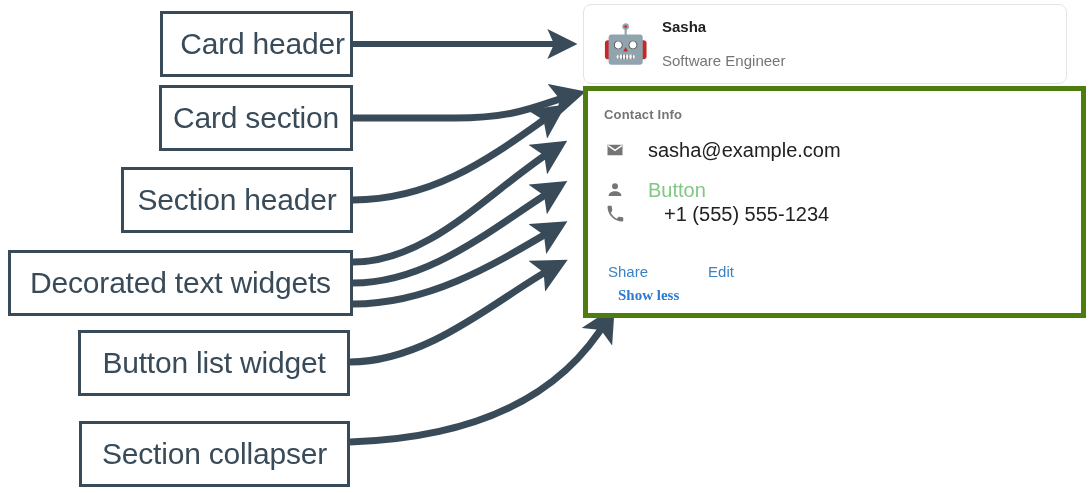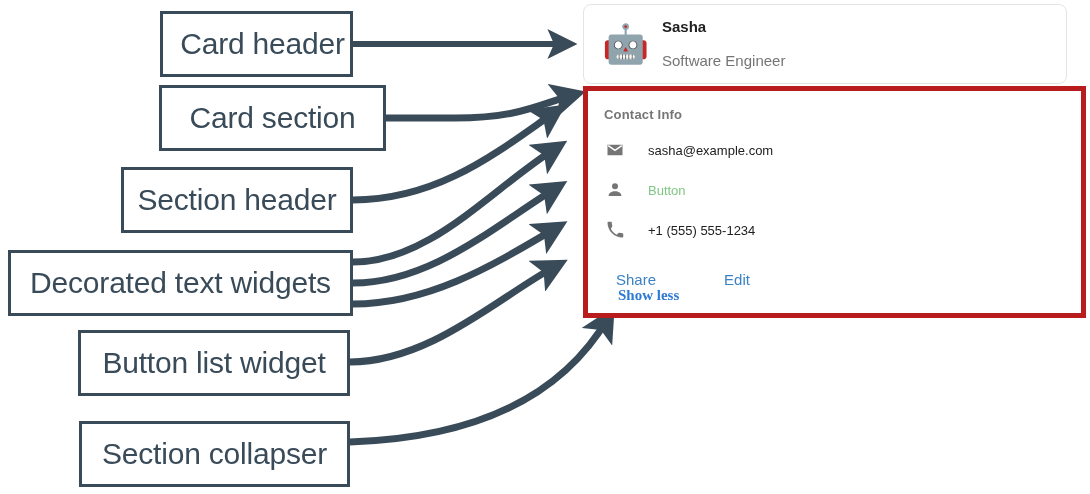--- a/index.html
+++ b/index.html
@@ -48,50 +48,50 @@
   }
   .hdr-text{display:flex;flex-direction:column;justify-content:center;}
   #hdr-title{font-size:15px;font-weight:bold;color:#212121;line-height:1.35;}
   #hdr-sub{font-size:15px;color:#757575;line-height:1.45;margin-top:13px;}
 
   
   #card-section{
     position:absolute;
     left:583px;top:86px;width:503px;height:232px;
     box-sizing:border-box;
-    border:5px solid #b91c1c;
+    border:5px solid #4d7c0f;
     background:#ffffff;
   }
   #section-header{
     position:absolute;left:16px;top:16px;
     font-size:13px;font-weight:bold;color:#757575;
     letter-spacing:0.2px;
   }
   .dt-row{
     position:absolute;left:16px;
     display:flex;align-items:center;height:22px;
   }
   .dt-icon{
     width:22px;height:22px;flex:0 0 auto;margin-right:22px;
     display:flex;align-items:center;justify-content:center;
   }
   .dt-icon svg{display:block;fill:#757575;}
-  .dt-label{font-size:13px;color:#212121;}
+  .dt-label{font-size:20px;color:#212121;}
   .dt-label.green{color:#81C784;}
   #row-email{top:48px;}
   #row-status{top:88px;}
-  #row-phone{top:128px;}
+  #row-phone{top:112px;gap:16px;}
 
   #button-list{
     position:absolute;left:16px;top:168px;
     display:flex;align-items:center;
   }
   .flat-btn{
     font-size:15px;color:#3B82C4;background:transparent;border:0;
-    padding:0;margin:12px;cursor:pointer;font-family:inherit;
+    padding:0;margin:4px;cursor:pointer;font-family:inherit;
   }
   #btn-share{margin-right:56px;}
 
   #collapser{
     position:absolute;left:30px;top:196px;
     font-size:15px;font-weight:bold;color:#2F7BD4;
     background:transparent;border:0;padding:0;cursor:pointer;
     font-family:Liberation Serif, serif;
   }
 </style>
@@ -121,21 +121,21 @@
 
     <path d="M350,362 C430,362 500,296 556,266" fill="none" stroke="#394B59" stroke-width="7" marker-end="url(#ah)"></path>
 
     <path d="M350,442 C470,438 560,400 608,318" fill="none" stroke="#394B59" stroke-width="7" marker-end="url(#ah)"></path>
   </svg>
 
   <div class="callout" style="left:160px;top:11px;width:193px;height:66px;padding-left:12px;">
     <span>Card header</span>
   </div>
 
-  <div class="callout" style="left:159px;top:85px;width:227px;height:66px;">
+  <div class="callout" style="left:159px;top:85px;width:194px;height:66px;">
     <span>Card section</span>
   </div>
 
   <div class="callout" style="left:121px;top:167px;width:232px;height:66px;">
     <span>Section header</span>
   </div>
 
   <div class="callout" style="left:78px;top:330px;width:272px;height:66px;">
     <span>Button list widget</span>
   </div>

